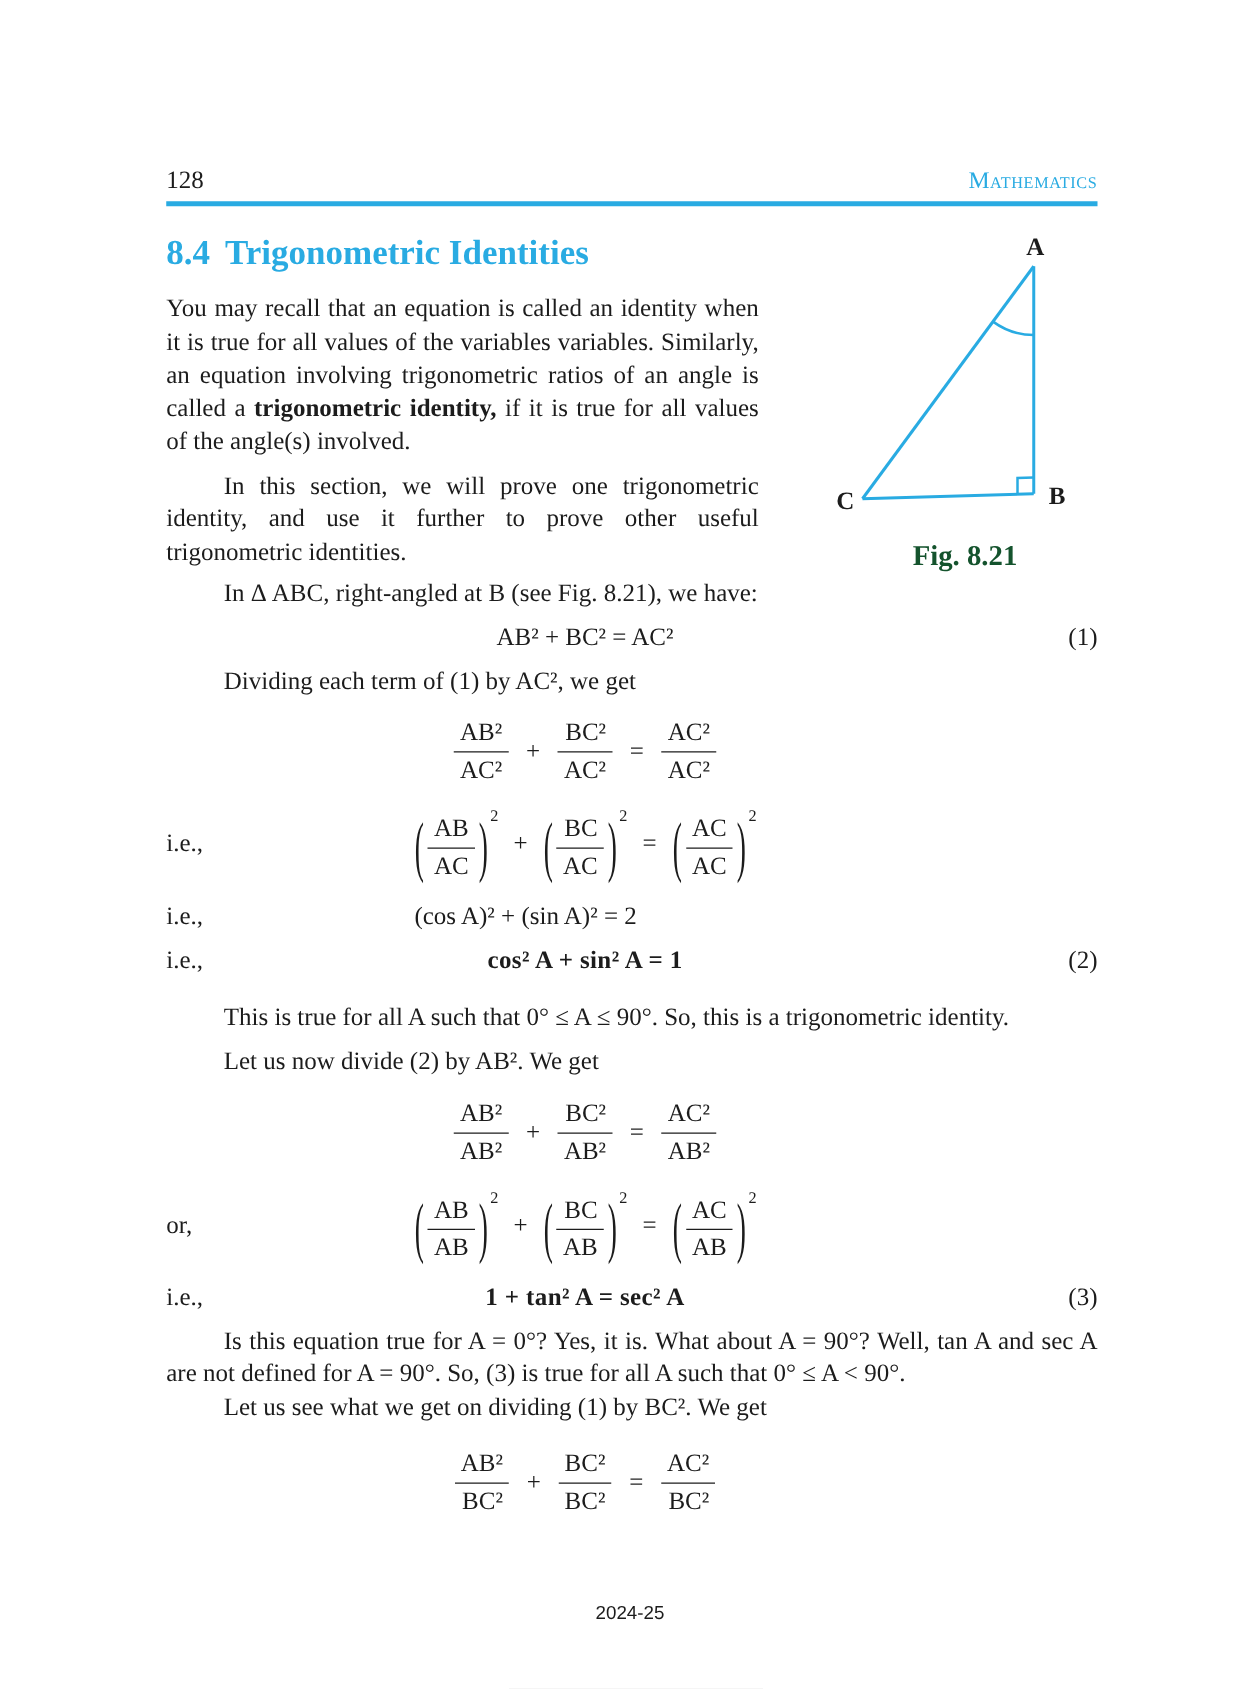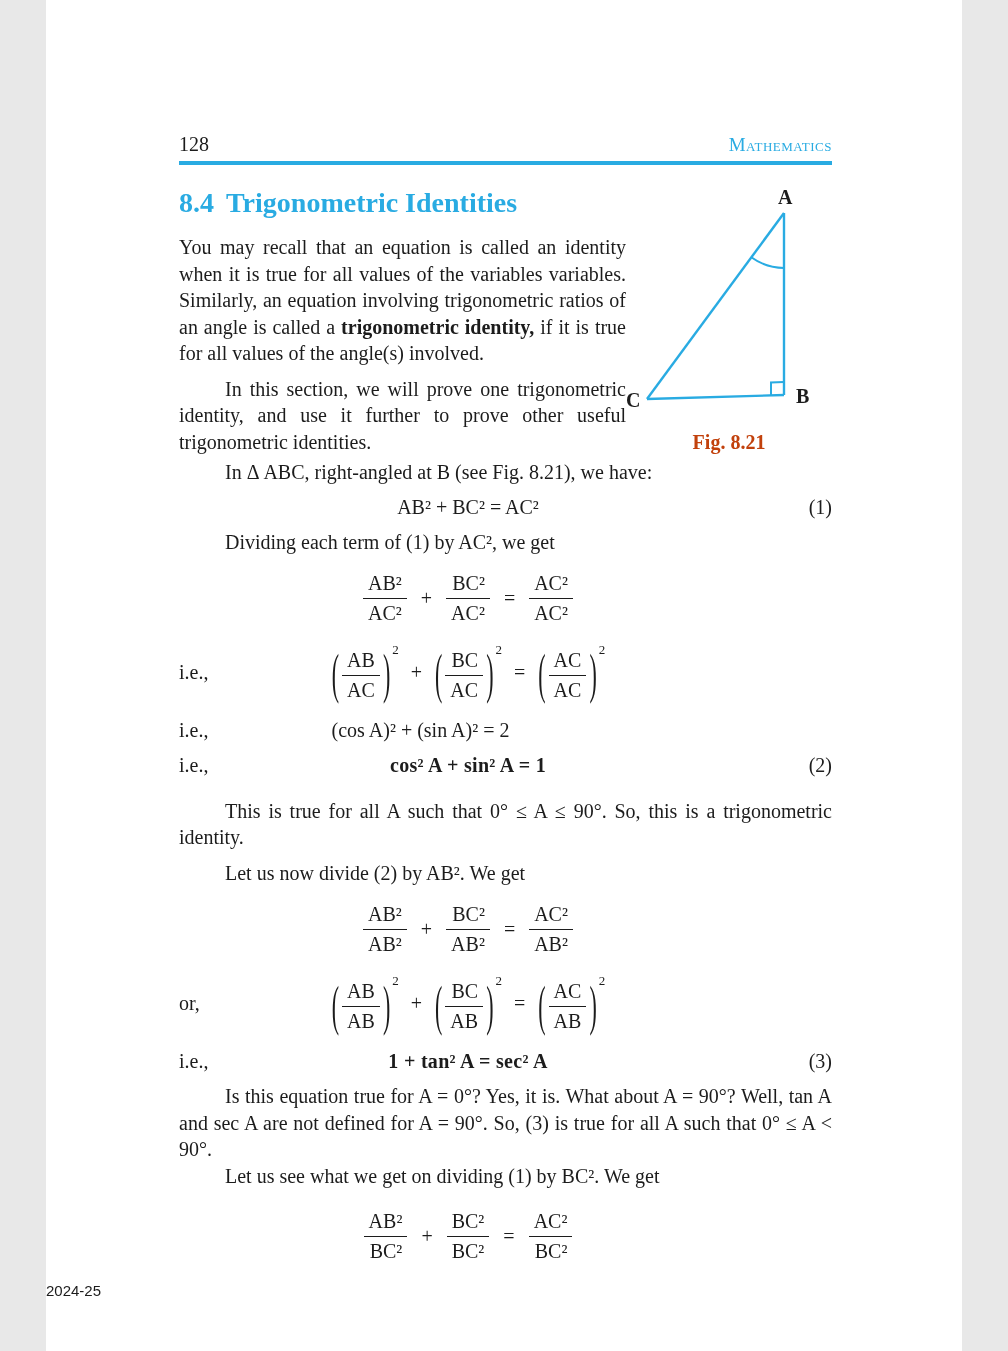--- a/index.html
+++ b/index.html
@@ -1,18 +1,18 @@
 <!DOCTYPE html>
 <html><head>
 <meta charset="utf-8">
 <style>
   html,body { margin:0; padding:0; background:#e8e8e8; }
   .page {
     position:relative;
-    width:916px; height:1351px;
+    width:1008px; height:1351px;
     background:#ffffff;
     font-family:"Liberation Serif", serif;
     color:#1c1c1c;
     margin:0 auto;
     overflow:hidden;
   }
   .inner { padding:133px 130px 0 133px; }
 
   
   .pg-header { display:flex; justify-content:space-between; align-items:baseline; }
@@ -22,21 +22,21 @@
 
   
   .top-flex { display:flex; margin-top:22px; }
   .left-col { width:474px; }
   .sec-head { margin:0 0 15px 0; font-size:28px; font-weight:bold; color:#29ABE2; }
   .sec-head .sec-no { margin-right:12px; }
   .bodytext { font-size:20px; line-height:26.5px; margin:0; text-align:justify; }
   .indent { text-indent:46px; }
   .b { font-weight:bold; }
   .fig-col { margin-left:auto; width:212px; text-align:center; }
-  .fig-caption { font-size:20px; font-weight:bold; color:#c2410c; margin-top:0px; }
+  .fig-caption { font-size:23px; font-weight:bold; color:#14532d; margin-top:0px; }
   .tri-label { font-family:"Liberation Serif", serif; font-weight:bold; font-size:20px; fill:#1c1c1c; }
 
   
   .p-block { margin-top:10px; }
 
   
   .eqrow { display:flex; align-items:center; font-size:20px; margin:10px 0; }
   .eqlabel { width:72px; flex:none; }
   .eqcenter { flex:1; text-align:center; padding-right:95px; }
   .eqnum { width:52px; flex:none; text-align:right; }
@@ -48,21 +48,21 @@
   .fnum { display:block; padding:0 5px 2px; }
   .fden { display:block; border-top:1.7px solid #1c1c1c; padding:2px 5px 0; }
   .mop { display:inline-block; vertical-align:middle; margin:0 7px; }
 
   
   .pterm { display:inline-block; vertical-align:middle; white-space:nowrap; }
   .bigp { display:inline-block; transform:scaleY(2.45); font-size:22px; font-weight:400; vertical-align:middle; line-height:1; margin:0 1px; }
   .psup { font-size:13px; vertical-align:26px; margin-left:1px; }
 
   
-  .footer { position:absolute; bottom:52px; left:0; width:100%; text-align:left;
+  .footer { position:absolute; bottom:52px; left:0; width:100%; text-align:center;
             font-family:"Liberation Sans", sans-serif; font-size:15px; color:#1c1c1c; }
 </style>
 </head>
 <body>
 
 <div class="page">
   <div class="inner">
 
     <div class="pg-header">
       <span class="pg-num">128</span>

